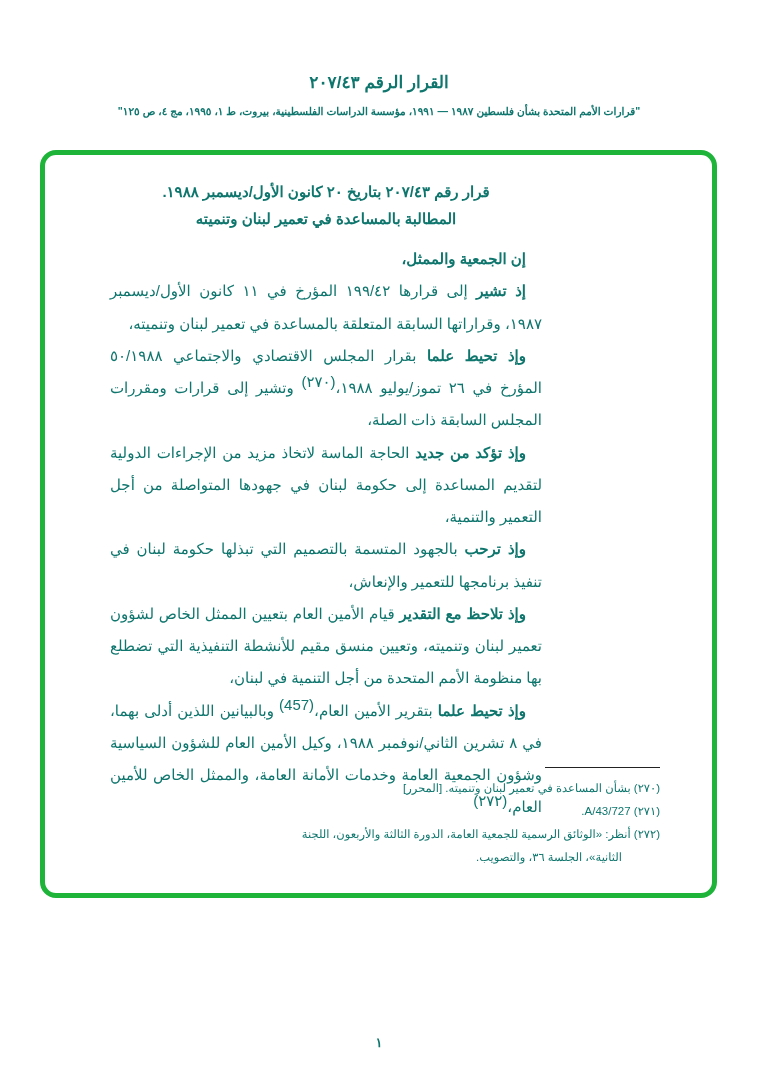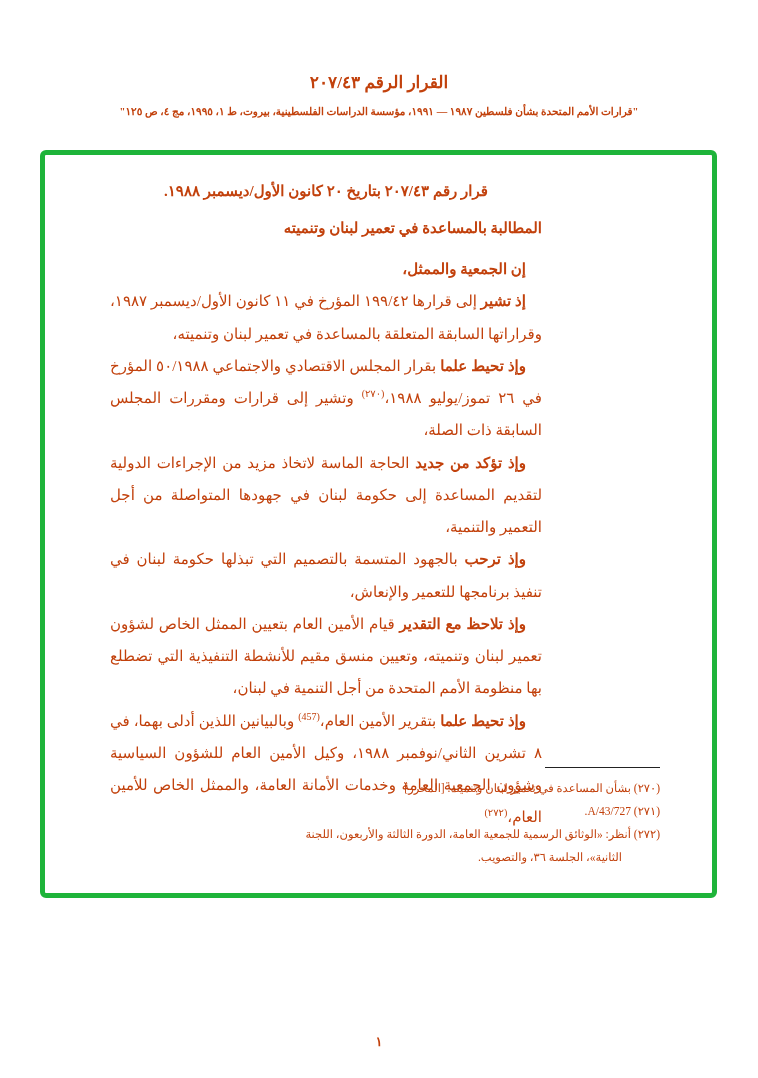--- a/index.html
+++ b/index.html
@@ -1,57 +1,57 @@
 <!DOCTYPE html>
 <html lang="ar" dir="rtl" style="--frame-green: #1eb43a;"><head>
 <meta charset="utf-8">
 <style>
   * { margin:0; padding:0; box-sizing:border-box; }
   html, body { background:#ffffff; }
   .page {
     position:relative;
     width:758px; height:1078px;
     background:#ffffff;
-    font-family:Liberation Serif, serif;
-    color:#c2410c;
+    font-family:Liberation Sans, sans-serif;
+    color:#0f766e;
     direction:rtl;
     overflow:hidden;
   }
 
   
   .page-header { position:absolute; top:72px; right:0; left:0; text-align:center; }
   .res-title  { font-size:17px; font-weight:700; }
   .source-line{ margin-top:12px; font-size:10.5px; font-weight:700; letter-spacing:0; }
 
   
   .frame {
     position:absolute;
     top:150px; left:40px;
     width:677px; height:748px;
     border:5px solid var(--frame-green, #1eb43a);
-    border-radius:6px;
+    border-radius:16px;
     background:#ffffff;
   }
 
   
   .doc {
     position:absolute;
     top:26px; right:170px;
     width:432px;
     font-size:15px;
     line-height:2.15;
     text-align:justify;
     text-justify:inter-word;
   }
   .h-date    { font-weight:700; text-align:center; line-height:1.4; }
-  .h-subject { font-weight:700; text-align:right; line-height:1.4; margin-top:16px; }
+  .h-subject { font-weight:700; text-align:center; line-height:1.4; margin-top:6px; }
   .opening   { font-weight:700; text-indent:16px; margin-top:14px; }
   .para      { text-indent:16px; }
   .para b    { font-weight:700; }
-  sup.fn-ref { font-size:10px; line-height:0; vertical-align:super; }
+  sup.fn-ref { font-size:15px; line-height:0; vertical-align:super; }
 
   
   .footnotes {
     position:absolute;
     bottom:24px; right:52px;
     width:375px;
     font-size:11.5px;
     line-height:2.0;
     text-align:right;
   }

